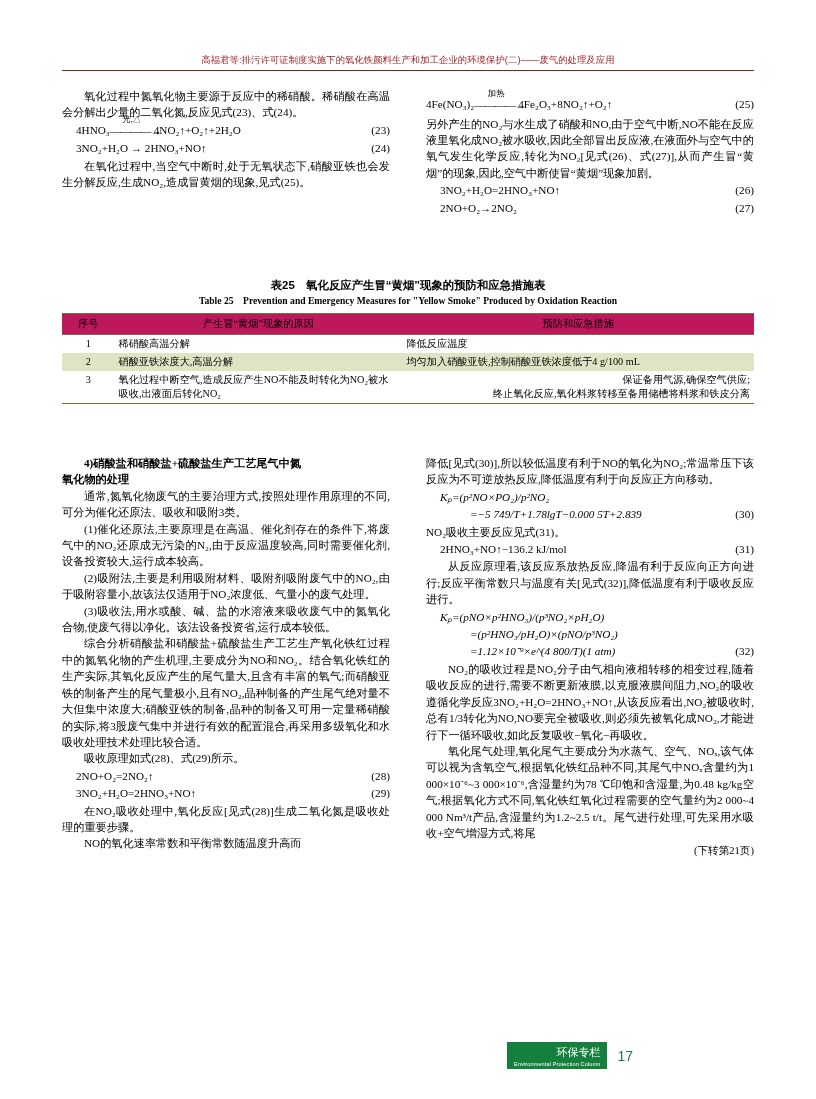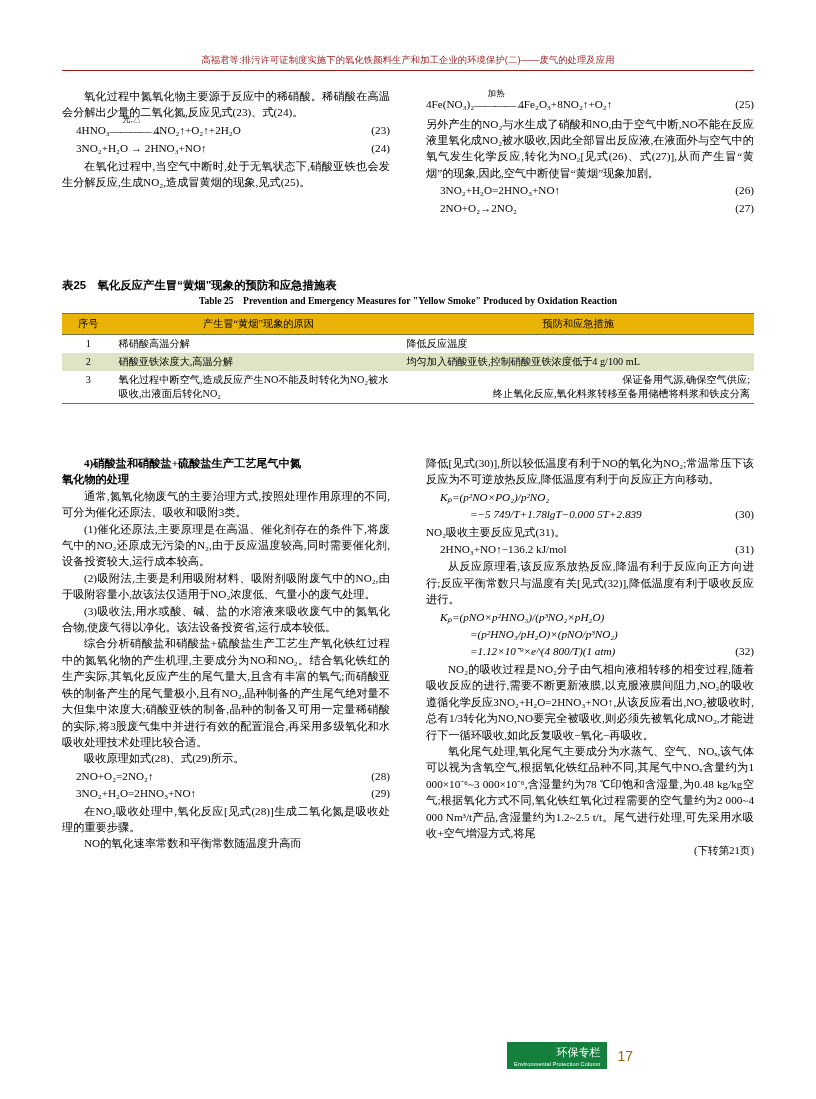--- a/index.html
+++ b/index.html
@@ -94,38 +94,39 @@
   .bold { font-weight: bold; }
 
   
   .tablewrap {
     position: absolute;
     top: 278px;
     left: 62px;
     width: 692px;
   }
   .tbl-title-cn {
+    text-align: center;
     font-size: 11.4px;
     font-weight: bold;
     font-family: "Liberation Sans", sans-serif;
     margin-bottom: 2px;
   }
   .tbl-title-en {
     text-align: center;
     font-size: 9.6px;
     font-weight: bold;
     margin-bottom: 5px;
   }
   table.t25 {
     border-collapse: collapse;
     width: 692px;
     font-size: 10.2px;
   }
   table.t25 th {
-    background: #eab308;
+    background: #be185d;
     font-weight: normal;
     text-align: center;
     padding: 3px 2px;
     border-top: 1.2px solid #6b7740;
     border-bottom: 1px solid #6b7740;
   }
   table.t25 td {
     padding: 2px 4px;
     vertical-align: top;
     line-height: 14px;
@@ -155,21 +156,21 @@
   .badge-en {
     display: block;
     font-size: 5.6px;
     letter-spacing: 0.1px;
     margin-top: 1px;
   }
   .pageno {
     display: inline-block;
     font-family: "Liberation Sans", sans-serif;
     font-size: 14px;
-    color: #a16207;
+    color: #15803d;
     margin-left: 6px;
     vertical-align: middle;
   }
   .cont-note {
     text-align: right;
     font-size: 10.6px;
     margin-top: 2px;
   }
 </style>
 </head>

